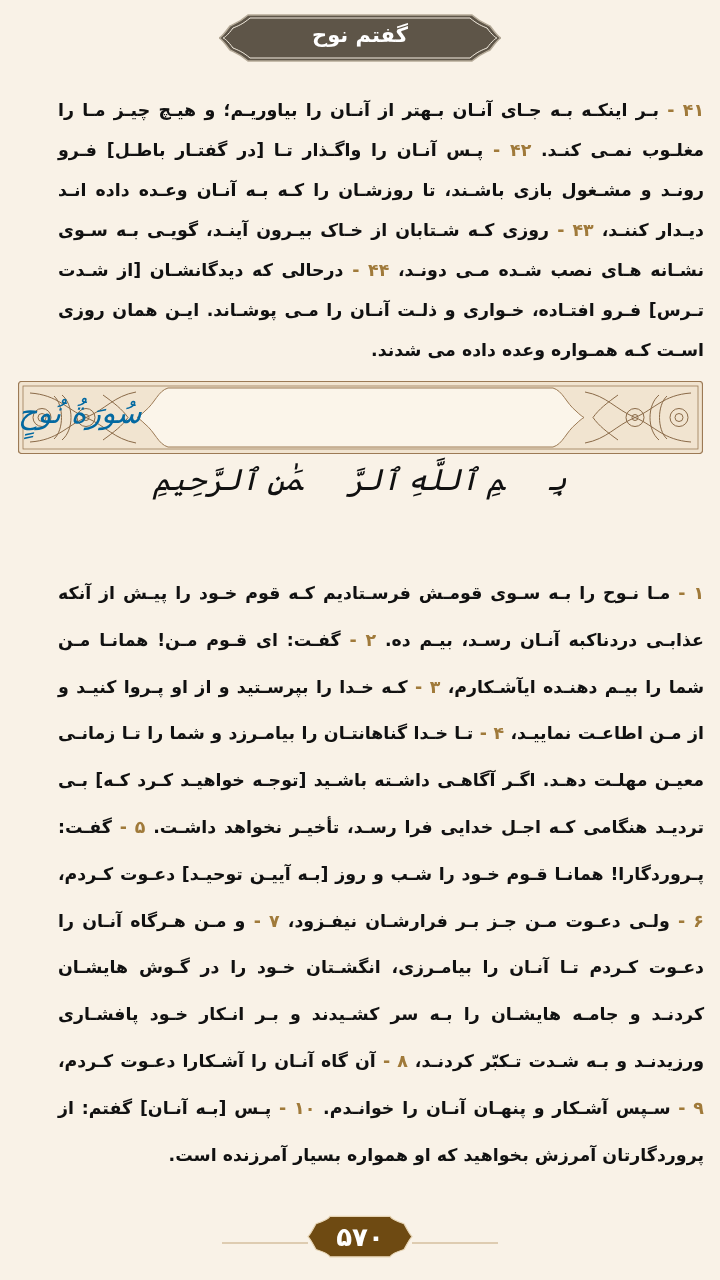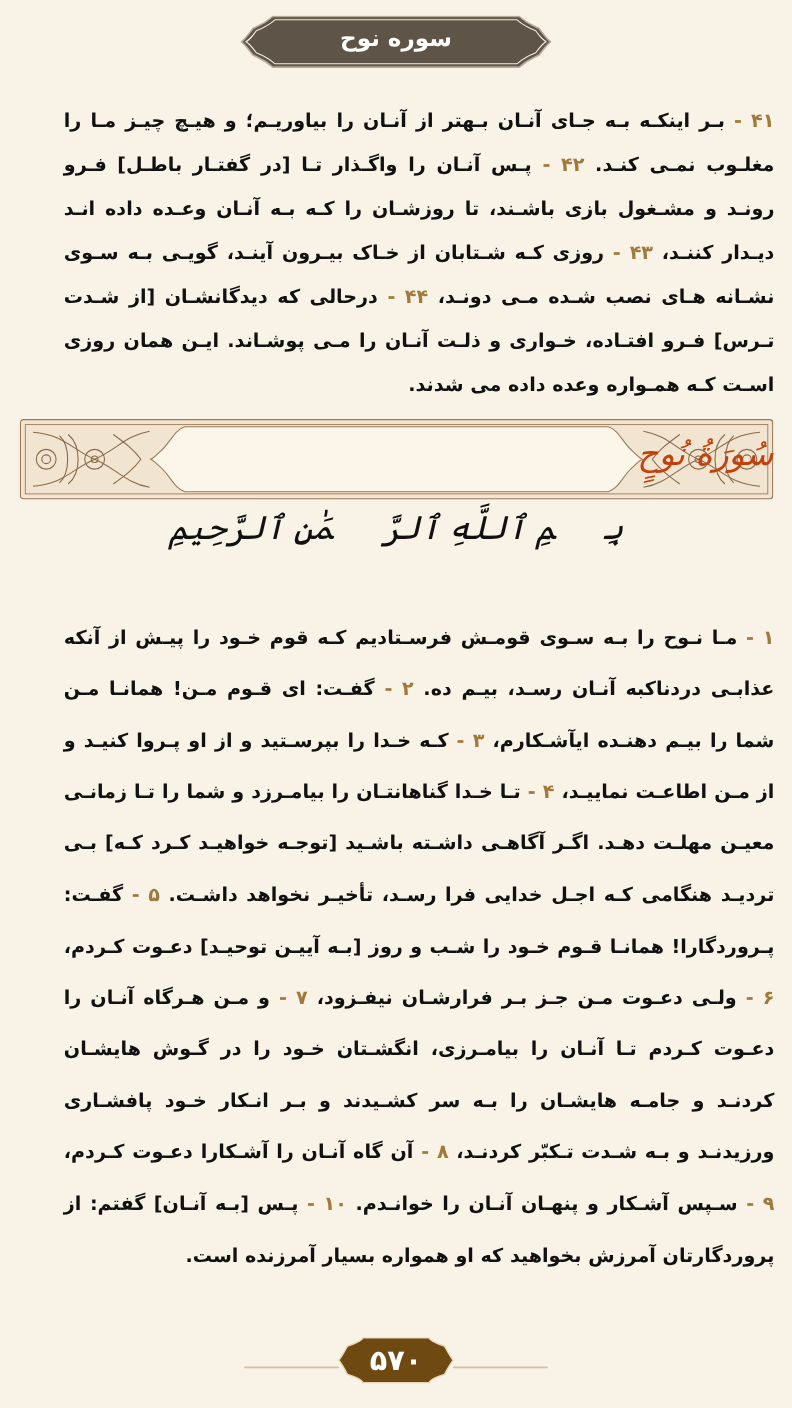--- a/index.html
+++ b/index.html
@@ -5,42 +5,42 @@
   * { box-sizing: border-box; margin: 0; padding: 0; }
   html, body { width: 720px; height: 1280px; background: #f9f2e7; overflow: hidden; }
   body { position: relative; font-family: "DejaVu Sans", sans-serif; color: #111; }
 
   .top-banner { position: absolute; left: 218px; top: 14px; width: 284px; height: 48px; }
   .top-banner svg { position: absolute; left: 0; top: 0; }
   .top-banner .title { position: absolute; left: 0; right: 0; top: 9px; text-align: center; color: #fff; font-size: 21px; font-weight: bold; direction: rtl; }
 
   .para { position: absolute; left: 16px; right: 16px; direction: rtl; text-align: justify; text-align-last: right; font-size: 17.4px; font-weight: bold; margin-left: 42px; }
   .para-top { top: 90px; line-height: 40px; }
-  .para-bottom { top: 557px; line-height: 46.8px; }
+  .para-bottom { top: 570px; line-height: 46.8px; }
   .vn { color: #a07a3a; }
 
   .surah-frame { position: absolute; left: 18px; top: 381px; width: 685px; height: 73px; }
   .surah-frame svg { position: absolute; left: 0; top: 0; }
-  .surah-frame .name { position: absolute; left: 0; right: 0; top: 14px; text-align: right; font-family: "DejaVu Serif", serif; font-size: 30px; font-style: italic; direction: rtl; color: #c2410c; }
+  .surah-frame .name { position: absolute; left: 0; right: 0; top: 14px; text-align: left; font-family: "DejaVu Serif", serif; font-size: 30px; font-style: italic; direction: rtl; color: #0369a1; }
 
   .basmala { position: absolute; left: 0; right: 0; top: 462px; text-align: center; direction: rtl; font-family: Liberation Sans, sans-serif; font-size: 30px; font-style: italic; color: #111; letter-spacing: 1px; }
 
   .page-footer { position: absolute; left: 0; top: 1213px; width: 720px; height: 50px; }
   .page-footer svg { position: absolute; left: 0; top: 0; }
   .page-footer .num { position: absolute; left: 0; right: 0; top: 9px; text-align: center; color: #fff; font-size: 26px; font-weight: bold; direction: rtl; }
 </style>
 </head>
 <body>
 
 <div class="top-banner">
   <svg width="284" height="48" viewBox="0 0 284 48">
     <path d="M30 1 H254 C262 8 268 10 272 12 C278 20 282 24 283 24 C282 24 278 28 272 36 C268 38 262 40 254 47 H30 C22 40 16 38 12 36 C6 28 2 24 1 24 C2 24 6 20 12 12 C16 10 22 8 30 1 Z" fill="#5e5548" stroke="#b5aa98" stroke-width="1.5"></path>
     <path d="M32 4 H252 C259 10 264 12 269 14 C274 21 278 24 279 24 C278 24 274 27 269 34 C264 36 259 38 252 44 H32 C25 38 20 36 15 34 C10 27 6 24 5 24 C6 24 10 21 15 14 C20 12 25 10 32 4 Z" fill="none" stroke="#f4ede0" stroke-width="1"></path>
   </svg>
-  <div class="title">سوره نوح</div>
+  <div class="title">گفتم نوح</div>
 </div>
 
 <div class="para para-top" id="para-top"><span class="vn">۴۱ -</span><span> بـر اینکـه بـه جـای آنـان بـهتر از آنـان را بیاوریـم؛ و هیـچ چیـز مـا را مغلـوب نمـی کنـد. </span><span class="vn">۴۲ -</span><span> پـس آنـان را واگـذار تـا [در گفتـار باطـل] فـرو رونـد و مشـغول بازی باشـند، تا روزشـان را کـه بـه آنـان وعـده داده انـد دیـدار کننـد، </span><span class="vn">۴۳ -</span><span> روزی کـه شـتابان از خـاک بیـرون آینـد، گویـی بـه سـوی نشـانه هـای نصب شـده مـی دونـد، </span><span class="vn">۴۴ -</span><span> درحالی که دیدگانشـان [از شـدت تـرس] فـرو افتـاده، خـواری و ذلـت آنـان را مـی پوشـاند. ایـن همان روزی اسـت کـه همـواره وعده داده می شدند.</span></div>
 
 <div class="surah-frame">
   <svg width="685" height="73" viewBox="0 0 685 73">
     <rect x="0.5" y="0.5" width="684" height="72" rx="3" fill="#f1e4d0" stroke="#9c7a55" stroke-width="1.2"></rect>
     <rect x="5" y="5" width="675" height="63" fill="none" stroke="#9c7a55" stroke-width="0.8"></rect>
 
     <path d="M150 7 H535 C545 10 548 22 558 30 C562 34 565 36 566 36.5 C565 37 562 39 558 43 C548 51 545 63 535 66 H150 C140 63 137 51 127 43 C123 39 120 37 119 36.5 C120 36 123 34 127 30 C137 22 140 10 150 7 Z" fill="#fbf5ea" stroke="#9c7a55" stroke-width="1"></path>

